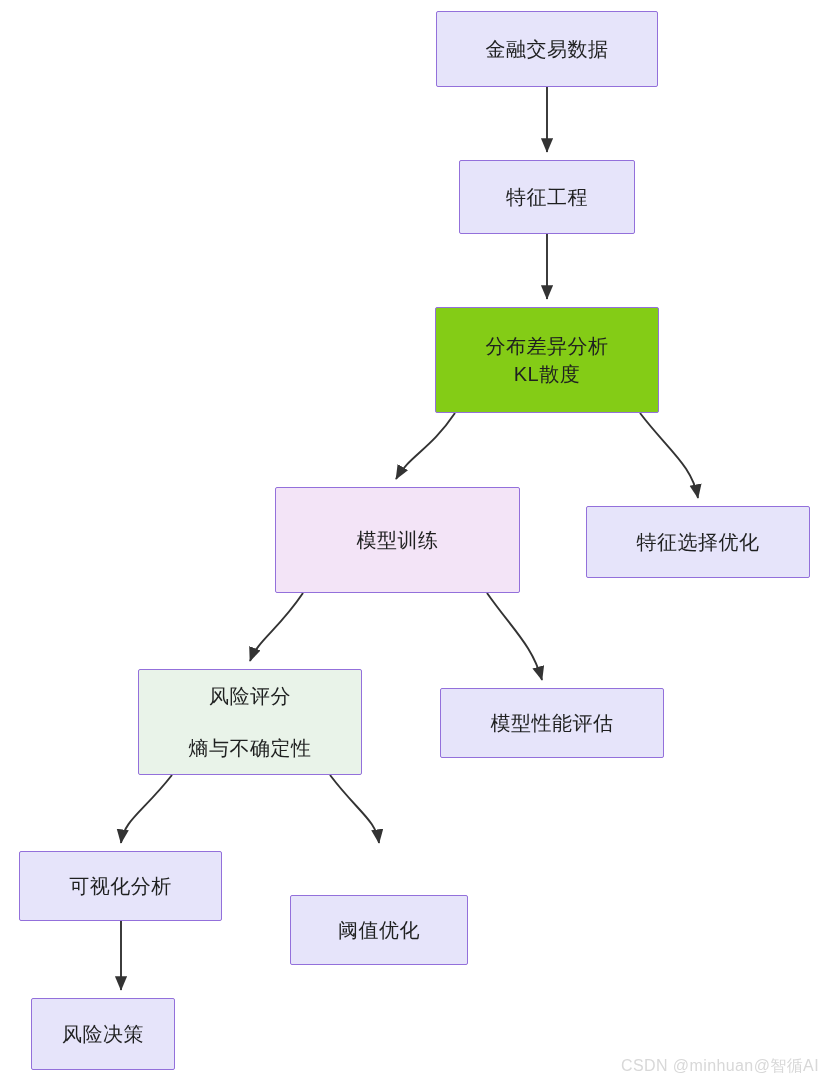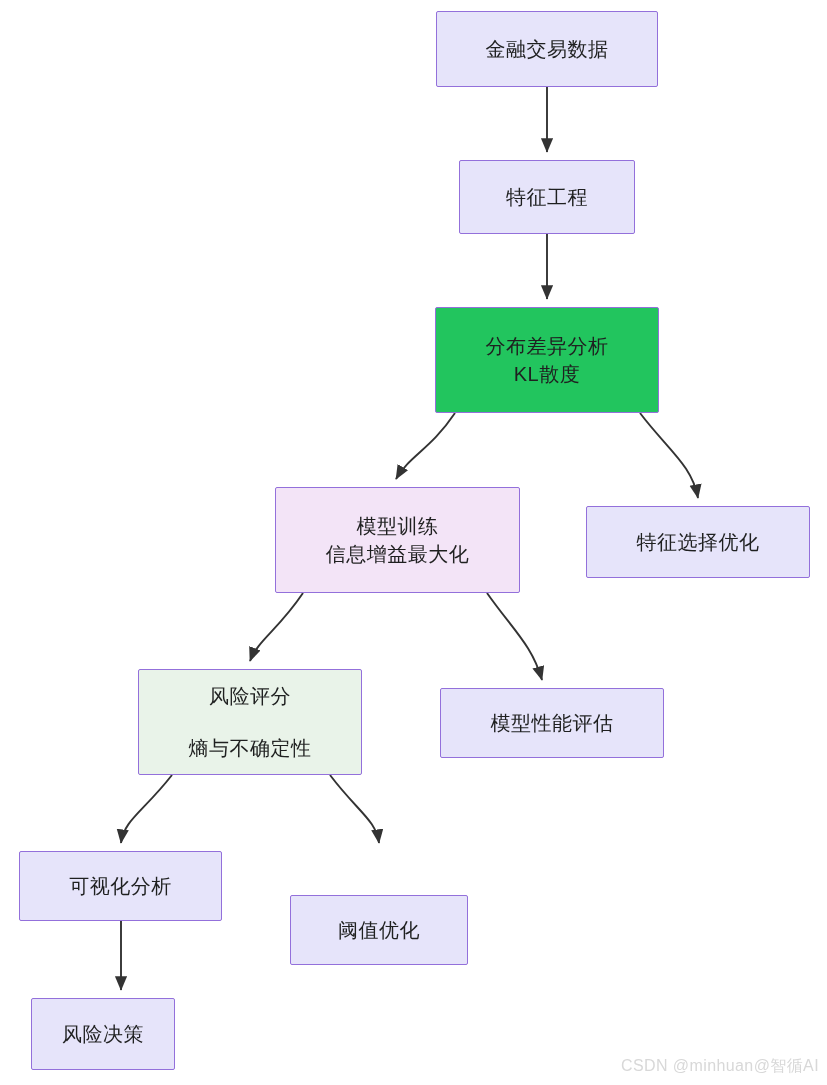--- a/index.html
+++ b/index.html
@@ -38,21 +38,21 @@
     color: #1f2020;
     font-size: 20px;
     line-height: 1.42;
     letter-spacing: 0.5px;
     white-space: nowrap;
   }
   .node .line2 {
     display: block;
   }
   .fill-lavender { background: #e6e4fa; }
-  .fill-cyan     { background: #22c55e; }
+  .fill-cyan     { background: #84cc16; }
   .fill-pink     { background: #f3e4f7; }
   .fill-green    { background: #e9f3e9; }
   .watermark {
     position: absolute;
     right: 8px;
     bottom: 8px;
     font-size: 16px;
     color: #d8d8d8;
     letter-spacing: 0.4px;
     white-space: nowrap;
@@ -89,21 +89,20 @@
       </div>
       <div class="node fill-lavender" style="left: 459px; top: 160px; width: 176px; height: 74px;">
         <span>特征工程</span>
       </div>
       <div class="node fill-cyan" style="left: 435px; top: 307px; width: 224px; height: 106px;">
         <span>分布差异分析</span>
         <span class="line2">KL散度</span>
       </div>
       <div class="node fill-pink" style="left: 275px; top: 487px; width: 245px; height: 106px;">
         <span>模型训练</span>
-        <span class="line2">信息增益最大化</span>
       </div>
       <div class="node fill-lavender" style="left: 586px; top: 506px; width: 224px; height: 72px;">
         <span>特征选择优化</span>
       </div>
       <div class="node fill-green" style="left: 138px; top: 669px; width: 224px; height: 106px; gap: 24px;">
         <span>风险评分</span>
         <span class="line2">熵与不确定性</span>
       </div>
       <div class="node fill-lavender" style="left: 440px; top: 688px; width: 224px; height: 70px;">
         <span>模型性能评估</span>

